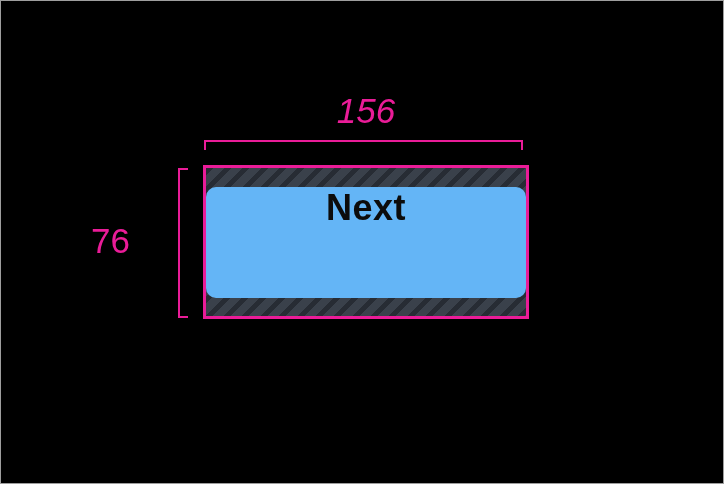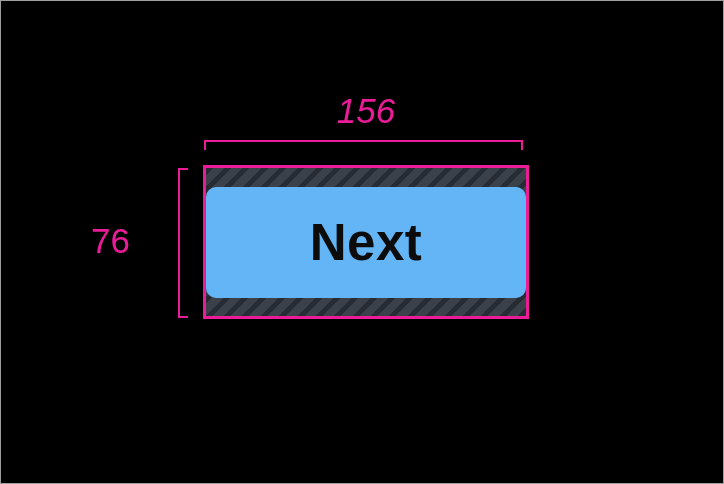--- a/index.html
+++ b/index.html
@@ -80,24 +80,24 @@
   }
   .next-btn {
     flex: 1;
     border: none;
     margin: 0;
     padding: 0;
     border-radius: 10px;
     background: var(--btn-fill, #64b5f6);
     color: var(--btn-text, #0c0c0c);
     display: flex;
-    align-items: center;
+    align-items: flex-start;
     justify-content: center;
     font-family: "Liberation Sans", sans-serif;
-    font-size: 51px;
+    font-size: 36px;
     font-weight: 600;
     letter-spacing: 0.5px;
     cursor: pointer;
   }
 </style>
 </head>
 <body>
 
 <div class="stage">
 

